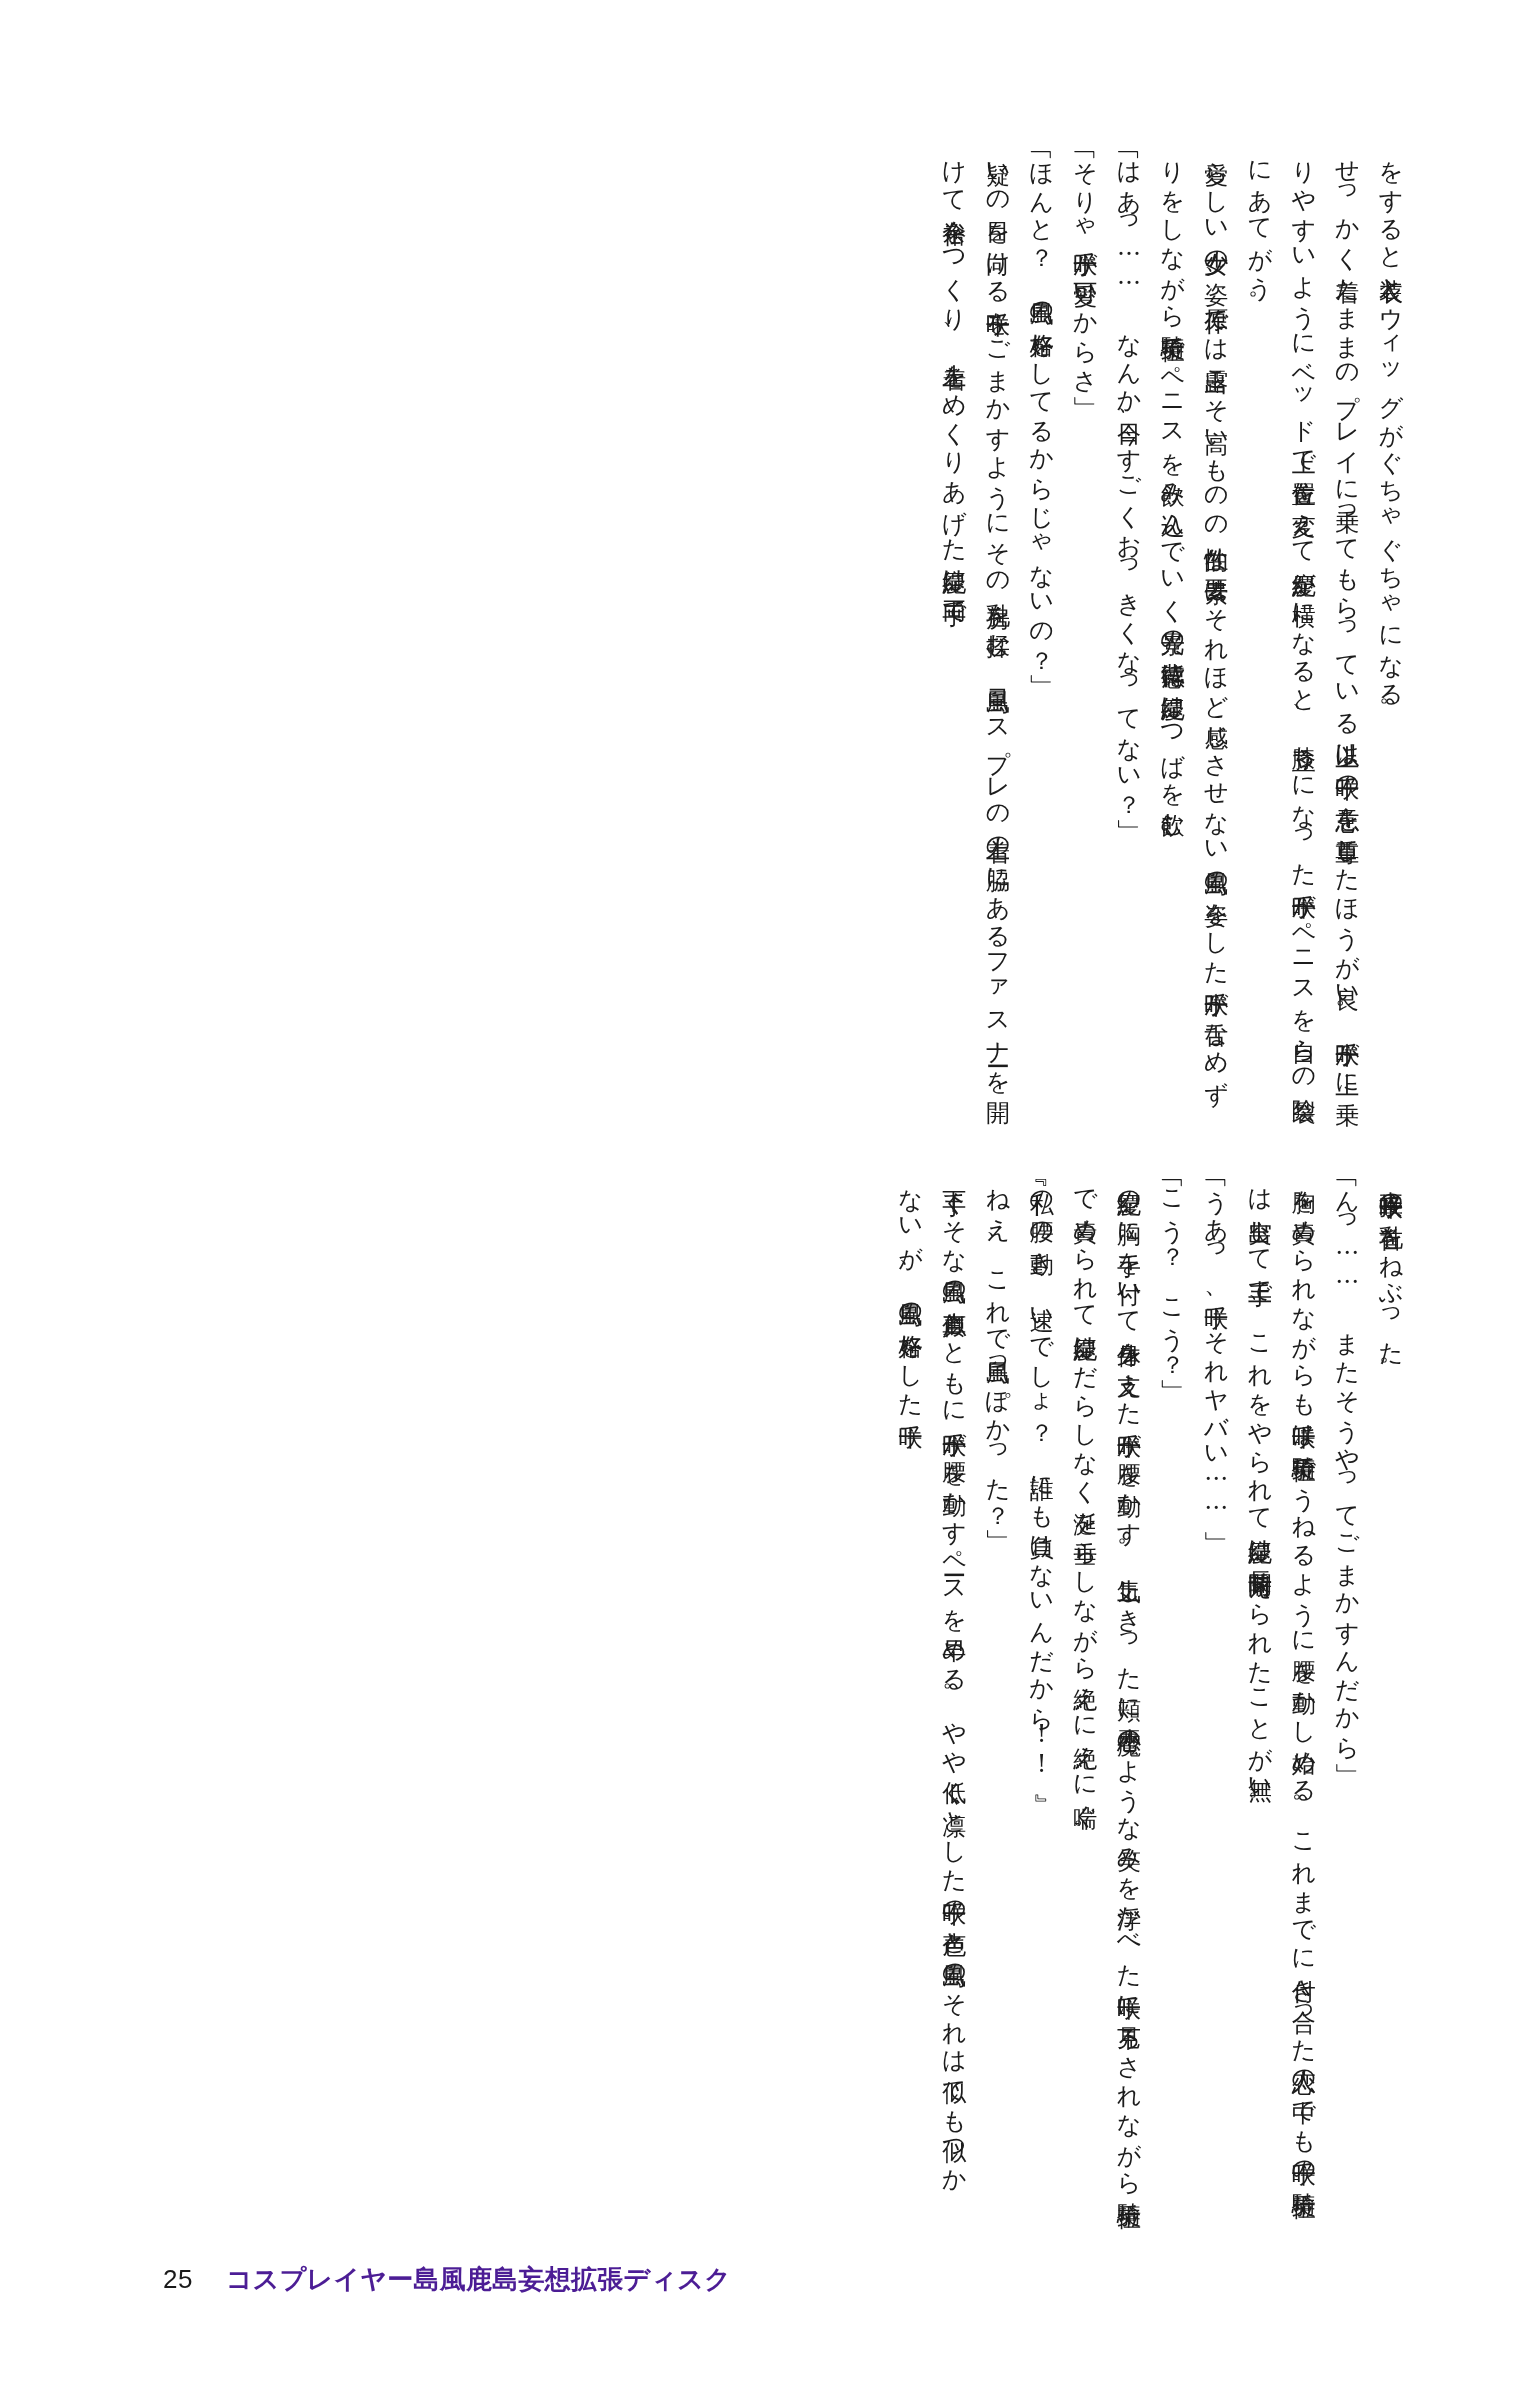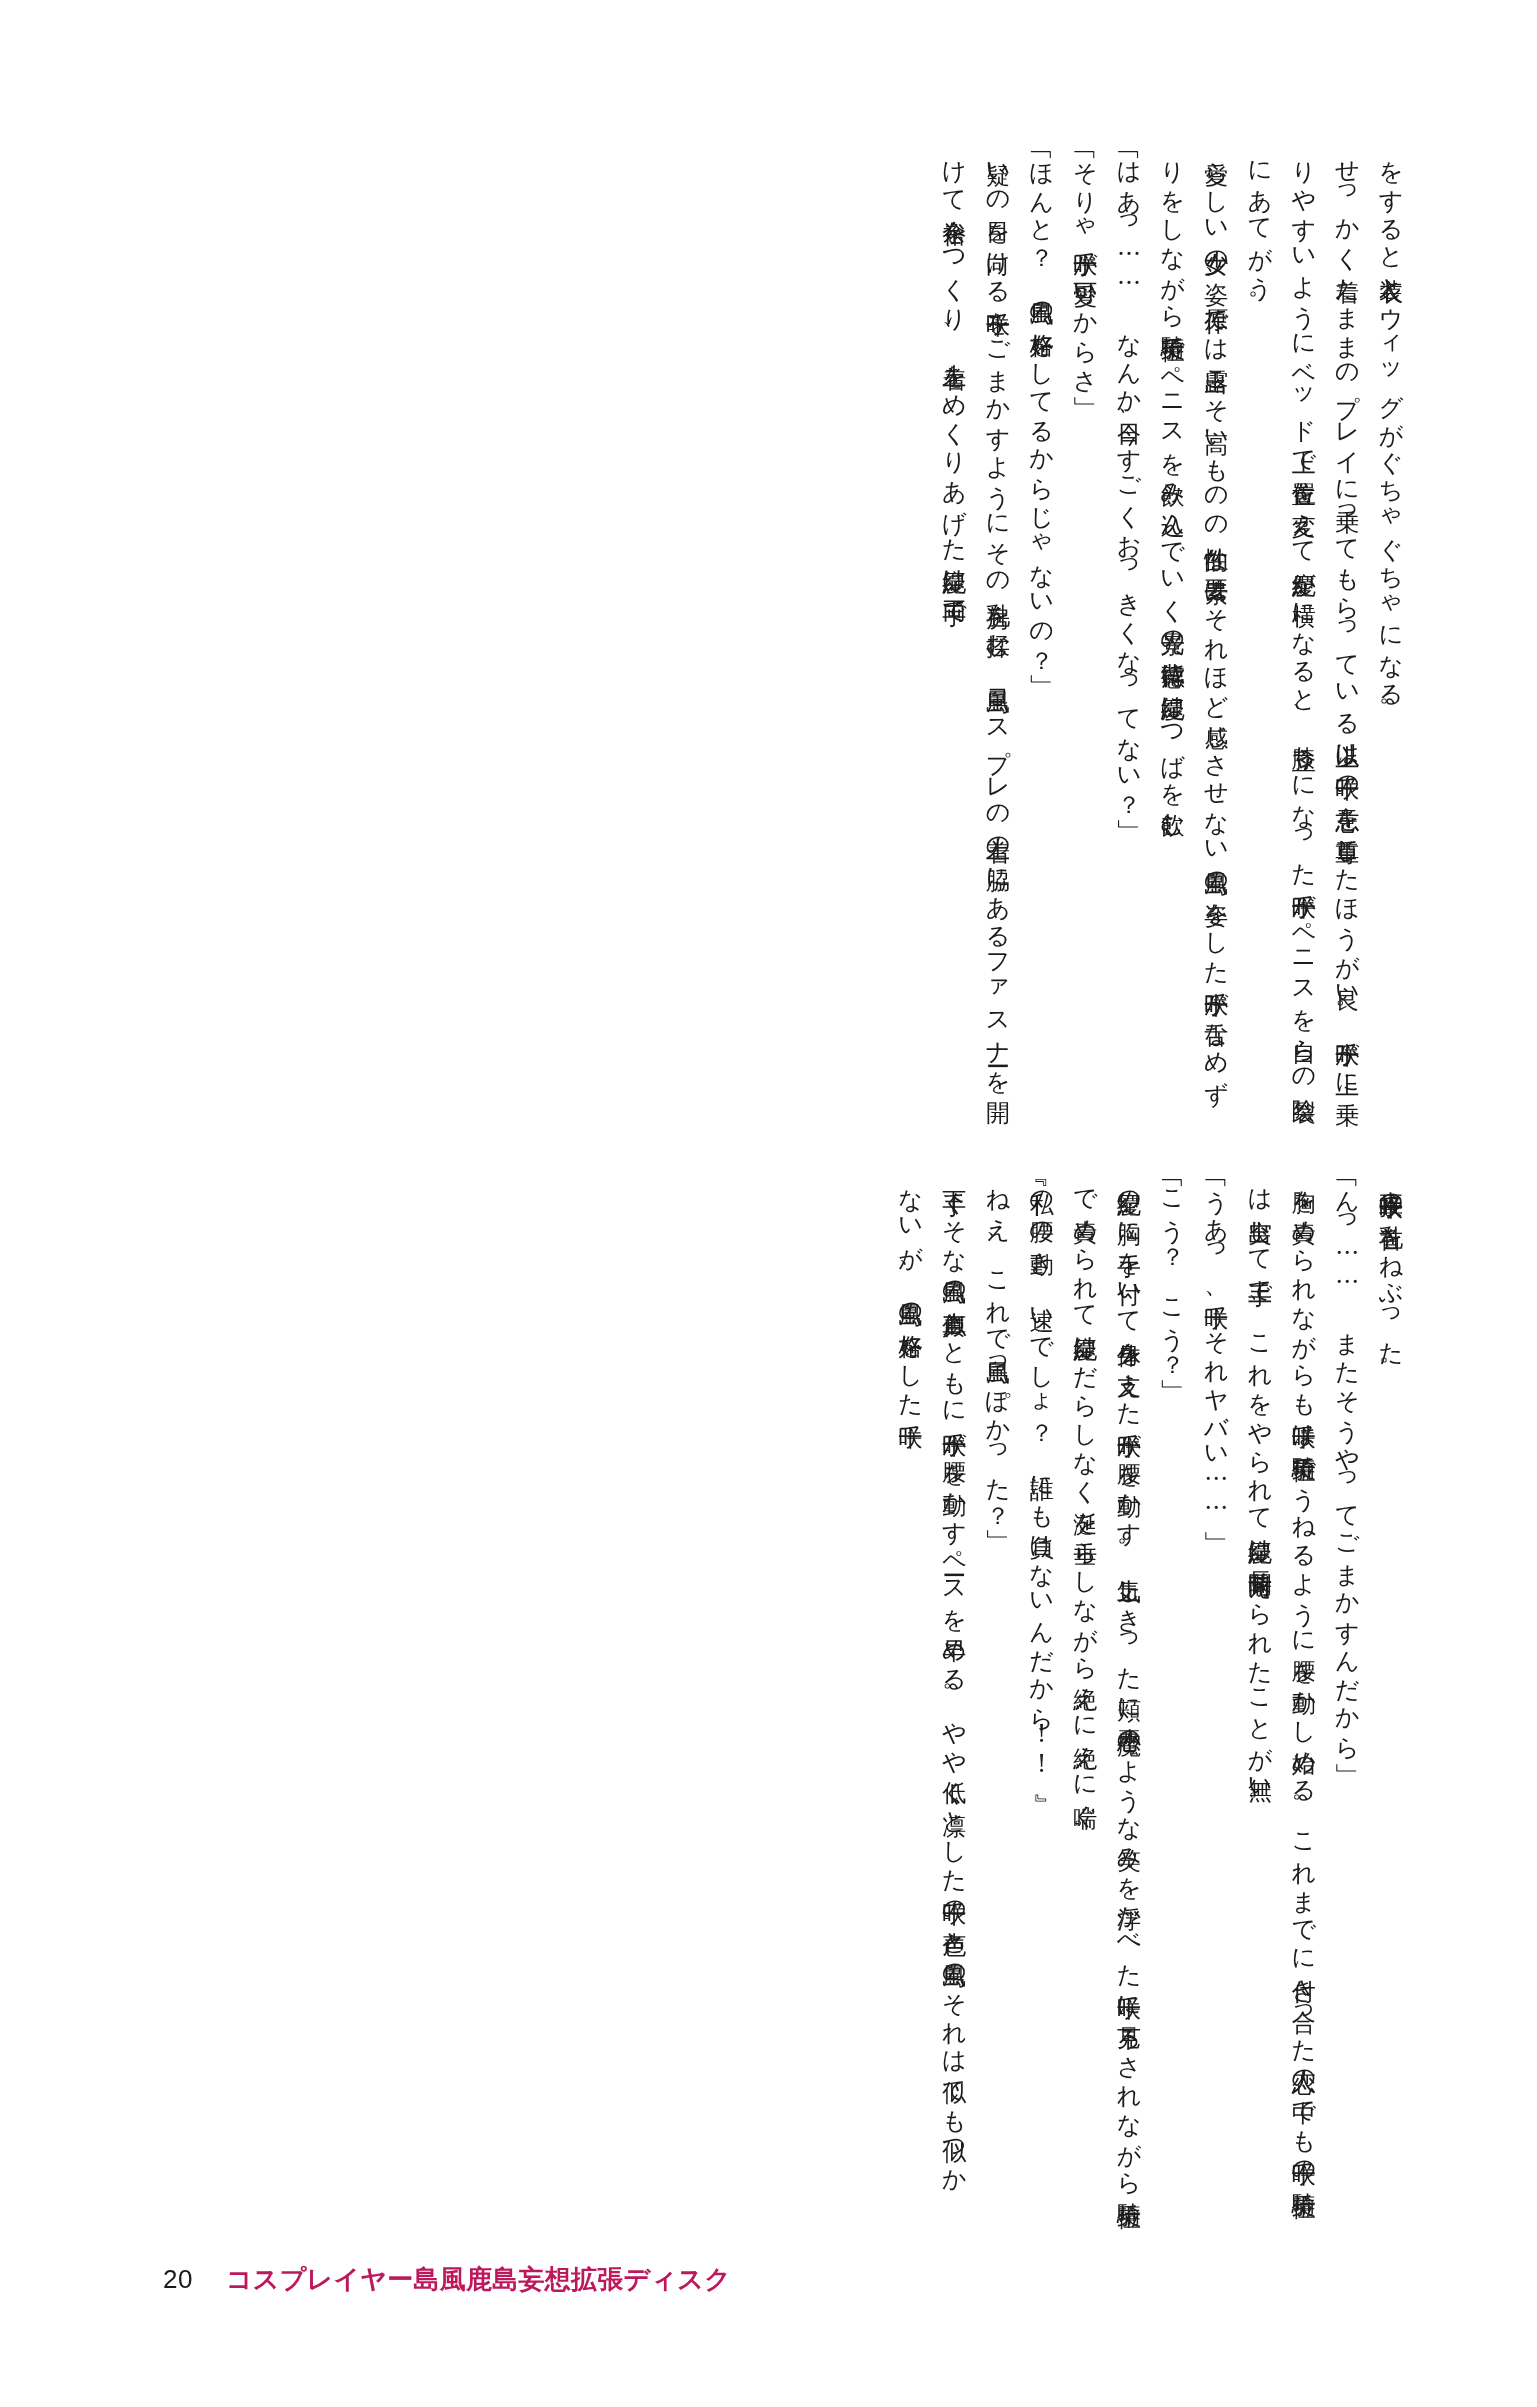--- a/index.html
+++ b/index.html
@@ -60,21 +60,21 @@
   }
   .page-number {
     font-family: "Liberation Sans", sans-serif;
     font-size: 26px;
     color: #1a1a1a;
     letter-spacing: 0.02em;
   }
   .running-title {
     font-family: "DejaVu Sans", "Liberation Sans", sans-serif;
     font-size: 26px;
-    color: #be185d;
+    color: #4c1d95;
     letter-spacing: 0.01em;
     font-weight: 600;
     text-align: right;
   }
 </style>
 </head>
 <body>
 
 <div class="page">
 
@@ -90,18 +90,18 @@
 「んっ……　またそうやってごまかすんだから」
 胸を責められながらも千咲は騎乗位でうねるように腰を動かし始める。これまでに付き合った恋人の中でも千咲の騎乗位は突出して上手で、これをやられて慶紀は長時間耐えられたことが無い。
 「うあっ　千咲、それヤバい……」
 「こう？　こう？」
 慶紀の胸に手を付いて身体を支えた千咲が腰を動かす。上気しきった頬に小悪魔のような笑みを浮かべた千咲に見下ろされながら騎乗位で責められて慶紀はだらしなく涎を垂らしながら絶えに絶えに喘ぐ。
 『私の腰の動き、速いでしょ？　誰にも負けないんだから!!』
 ねえ、これで島風っぽかった？」
 下手くそな島風の声真似とともに千咲が腰を動かすペースを早める。やや低く凛とした千咲の声色と島風のそれは似ても似つかないが、島風の格好をした千咲</div>
 
   <div class="footer">
-    <span class="page-number">20</span>
+    <span class="page-number">25</span>
     <span class="running-title">コスプレイヤー島風鹿島妄想拡張ディスク</span>
   </div>
 
 </div>
 
 
 </body></html>

